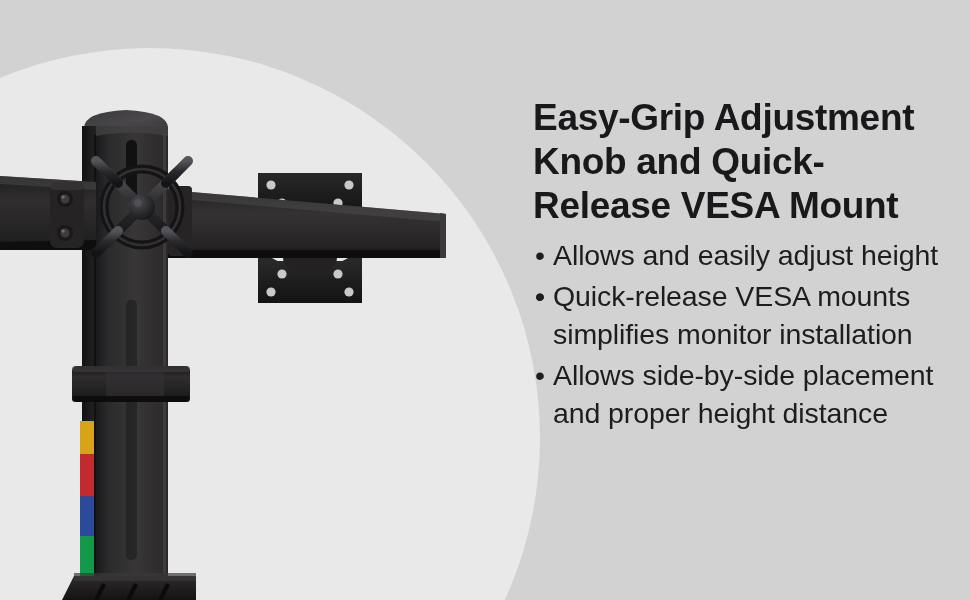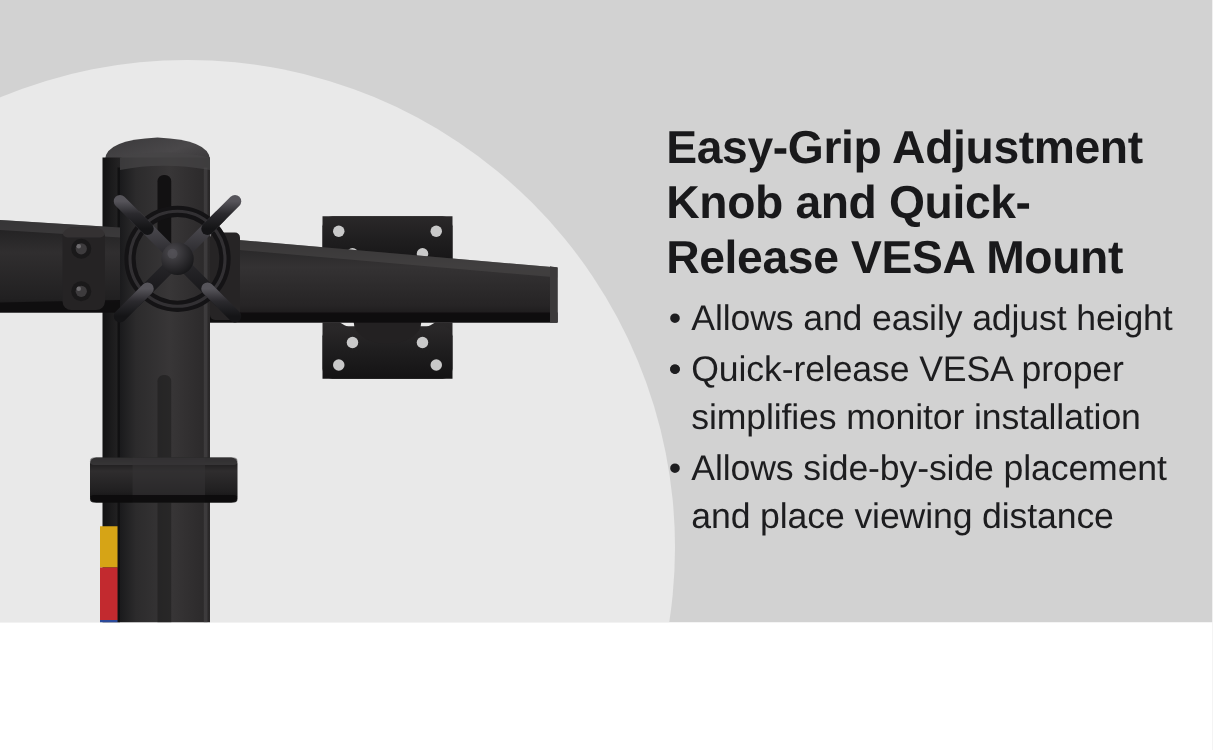--- a/index.html
+++ b/index.html
@@ -3,21 +3,21 @@
 <meta charset="utf-8">
 <style>
   html, body {
     margin: 0;
     padding: 0;
     background: #ffffff;
   }
   #stage {
     position: relative;
     width: 970px;
-    height: 498px;
+    height: 600px;
     overflow: hidden;
     background: #d2d2d2;
     font-family: "Liberation Sans", sans-serif;
   }
 
   
   .bg-circle {
     position: absolute;
     left: -240px;
     top: 48px;
@@ -263,22 +263,22 @@
     <ul class="bullets">
       <li class="bullet">
         <span class="dot">•</span>
         <span>Allows and easily adjust height</span>
       </li>
       <li class="bullet">
         <span class="dot">•</span>
       </li>
       <li class="bullet">
         <span class="dot">•</span>
-        <span>Quick-release VESA proper simplifies monitor installation</span>
-      </li>
-      <li class="bullet">
-        <span class="dot">•</span>
-        <span>Allows side-by-side placement and place viewing distance</span>
+        <span>Quick-release VESA mounts simplifies monitor installation</span>
+      </li>
+      <li class="bullet">
+        <span class="dot">•</span>
+        <span>Allows side-by-side placement and proper height distance</span>
       </li>
     </ul>
   </div>
 
 </div>
 
 </body></html>

